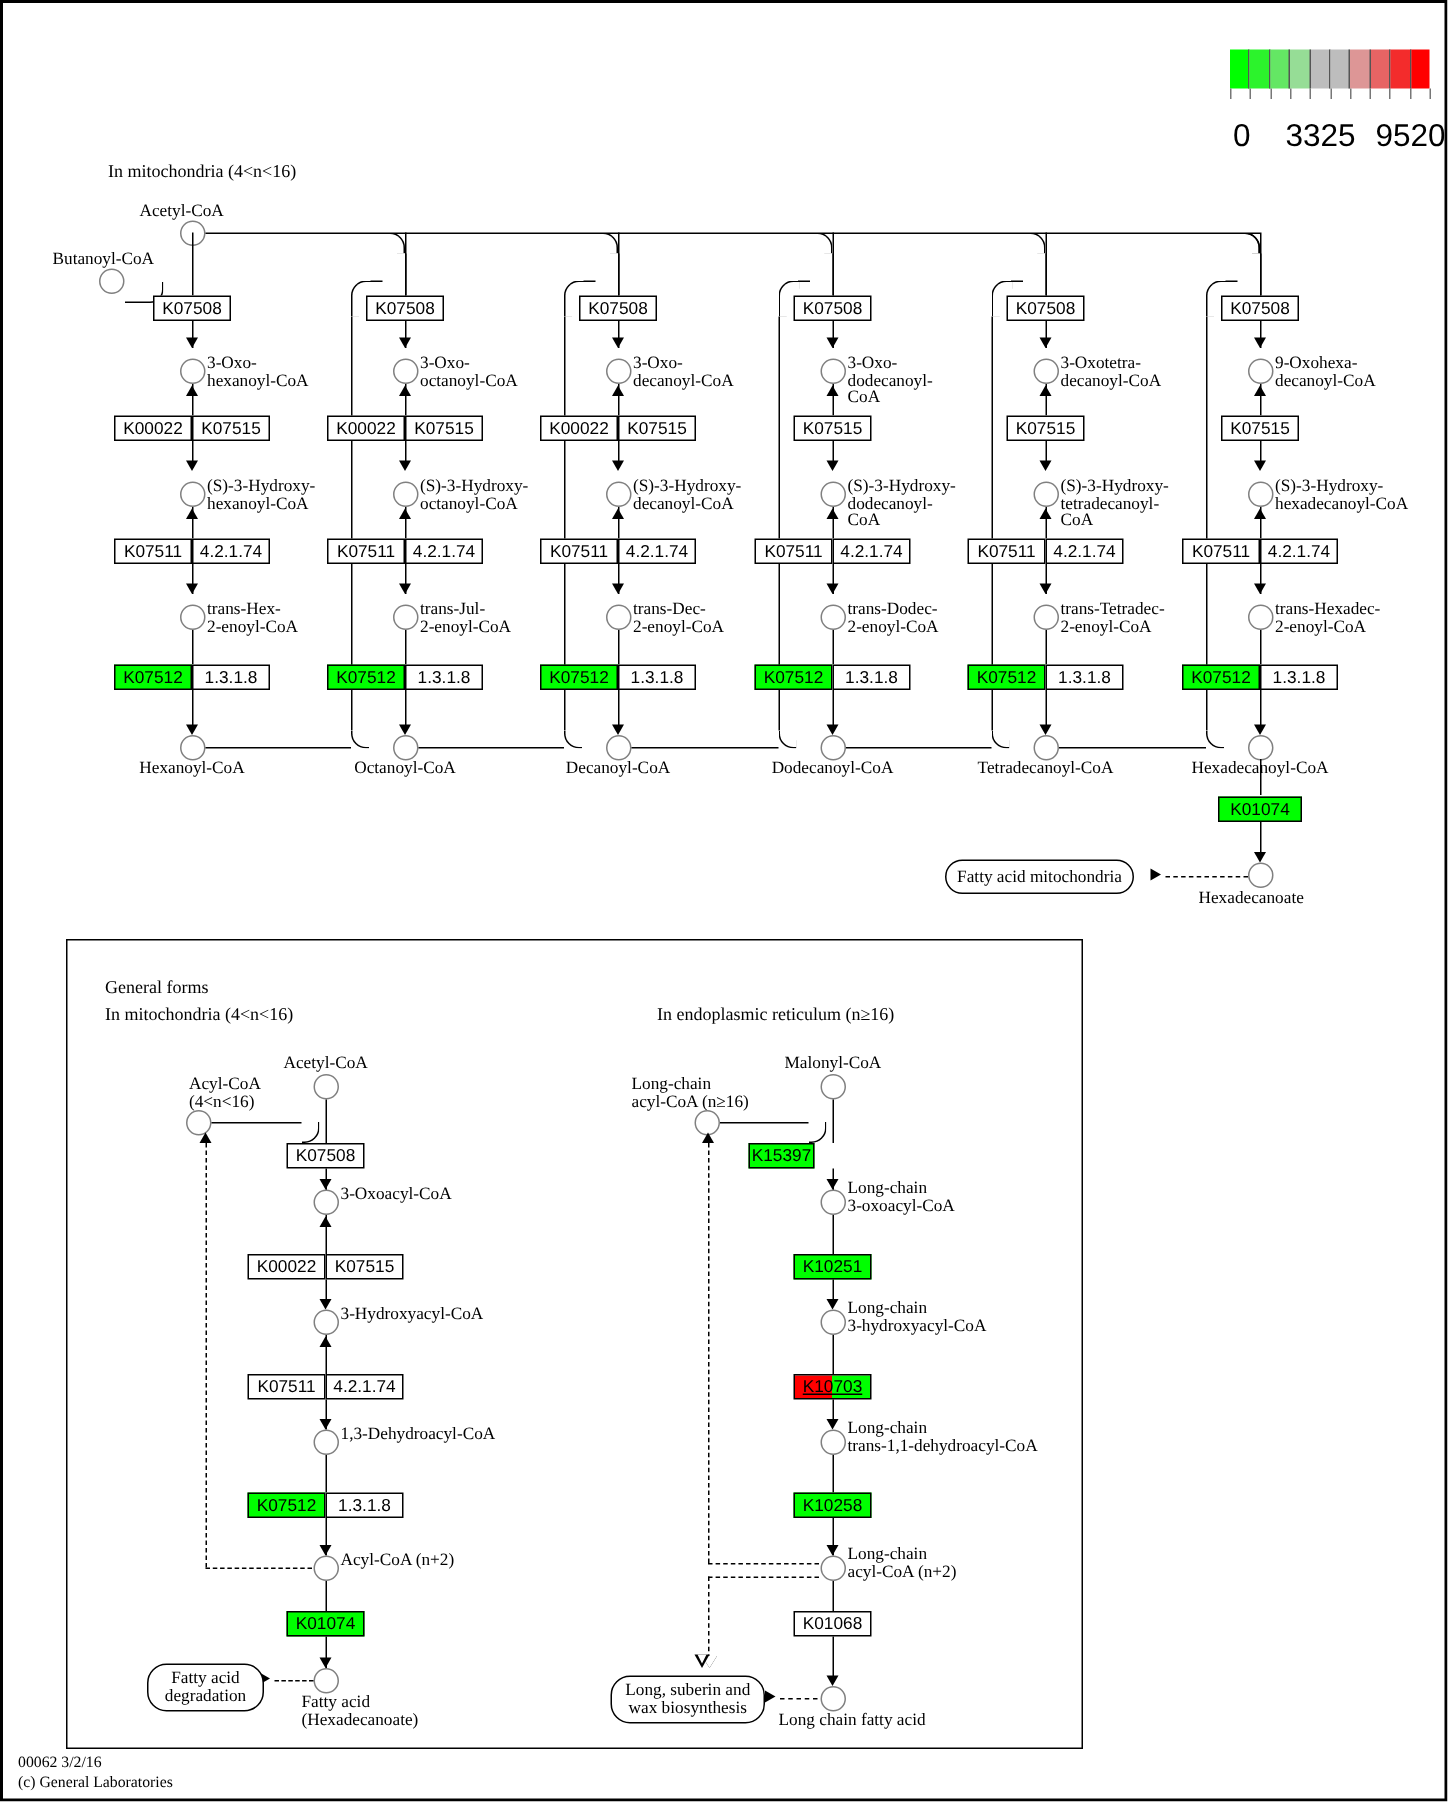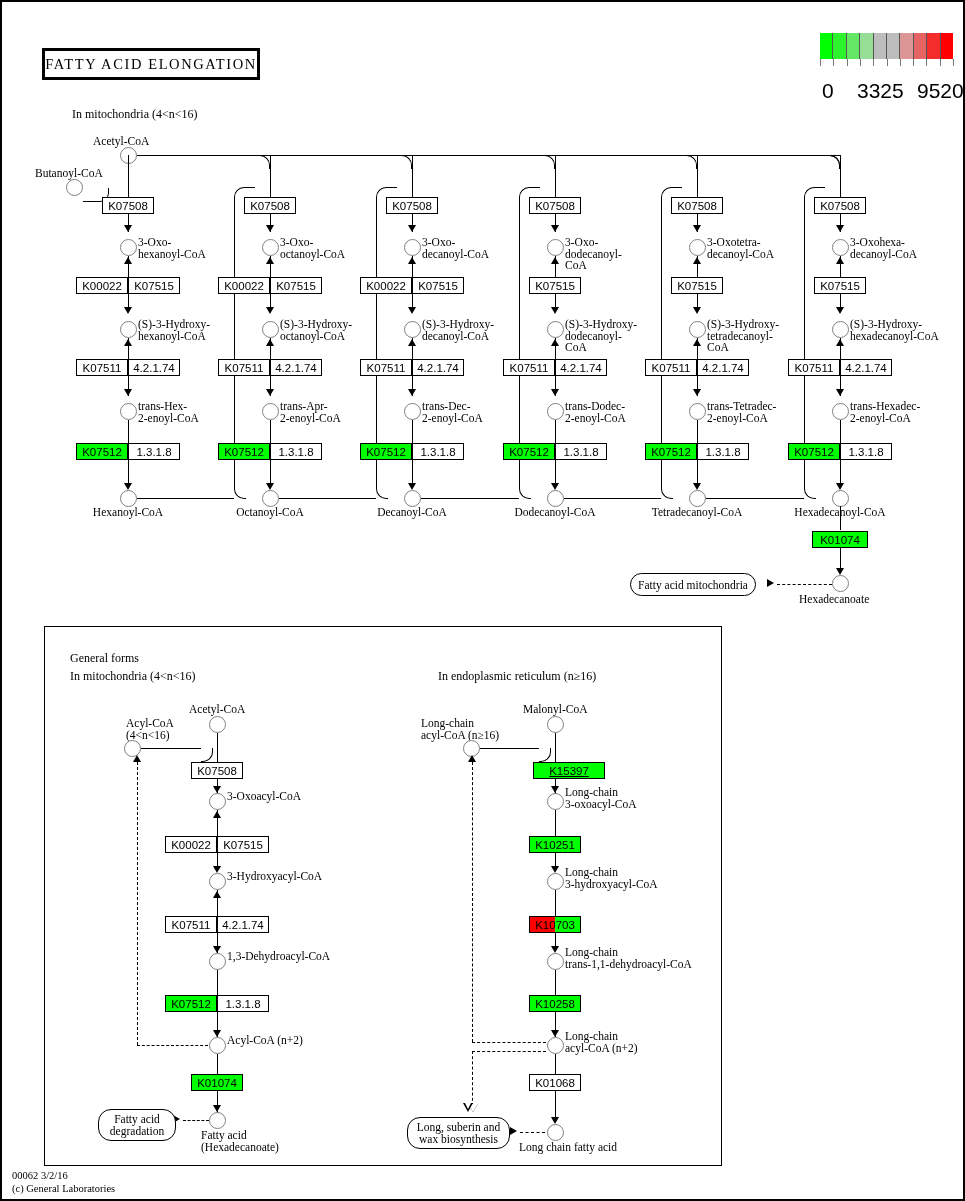--- a/index.html
+++ b/index.html
@@ -50,23 +50,20 @@
   #legend-ticks i{position:absolute;top:0;width:1px;height:7px;background:#777;}
   .legnum{position:absolute;font-family:"Liberation Sans",sans-serif;font-size:21px;color:#000;}
   
   #footer{left:10px;top:1168px;font-size:10.5px;line-height:12.5px;color:#000;}
 </style>
 </head>
 <body>
 
 <div id="page">
 
-  <div class="abs" id="title-box">
-    <span>FATTY ACID ELONGATION</span>
-  </div>
 
   <div class="abs" id="legend">
       <div style="background: rgb(0, 255, 0);"></div>
       <div style="background: rgb(44, 243, 44);"></div>
       <div style="background: rgb(100, 231, 100);"></div>
       <div style="background: rgb(150, 221, 150);"></div>
       <div style="background: rgb(189, 189, 189);"></div>
       <div style="background: rgb(189, 189, 189);"></div>
       <div style="background: rgb(221, 150, 150);"></div>
       <div style="background: rgb(231, 100, 100);"></div>
@@ -169,21 +166,21 @@
         <div>octanoyl-CoA</div>
       </div>
       <div class="arrow-u" style="position: absolute; left: 263.5px; top: 337px;"></div>
       <div class="vline" style="position: absolute; left: 267.5px; top: 336px; height: 21px;"></div>
       <div class="kbox" style="position: absolute; left: 216px; top: 357px; width: 52px;">K07511</div>
       <div class="kbox" style="position: absolute; left: 268px; top: 357px; width: 52px;">4.2.1.74</div>
       <div class="vline" style="position: absolute; left: 267.5px; top: 374px; height: 20px;"></div>
       <div class="arrow-d" style="position: absolute; left: 263.5px; top: 387px;"></div>
       <div class="cpd" style="position: absolute; left: 259.5px; top: 401px;"></div>
       <div class="clabel" style="position: absolute; left: 278px; top: 399px;">
-        <div>trans-Apr-</div>
+        <div>trans-Jul-</div>
         <div>2-enoyl-CoA</div>
       </div>
       <div class="vline" style="position: absolute; left: 267.5px; top: 418px; height: 23px;"></div>
       <div class="kbox green" style="position: absolute; left: 216px; top: 441px; width: 52px;">K07512</div>
       <div class="kbox" style="position: absolute; left: 268px; top: 441px; width: 52px;">1.3.1.8</div>
       <div class="vline" style="position: absolute; left: 267.5px; top: 458px; height: 24px;"></div>
       <div class="arrow-d" style="position: absolute; left: 263.5px; top: 481px;"></div>
       <div class="cpd" style="position: absolute; left: 259.5px; top: 488px;"></div>
       <div class="clabel" style="position: absolute; left: 268px; top: 505px; transform: translateX(-50%); text-align: center;">
         <div>Octanoyl-CoA</div>
@@ -336,21 +333,21 @@
       <div class="elbow" style="position: absolute; left: 802px; top: 185px; width: 14px; height: 24px; border-bottom: none; border-right: none; border-top: 1.3px solid rgb(0, 0, 0); border-left: 1.3px solid rgb(0, 0, 0); border-top-left-radius: 10px;"></div>
       <div class="hline" style="position: absolute; left: 815px; top: 185px; width: 8px;"></div>
       <div class="elbow" style="position: absolute; left: 683px; top: 153px; width: 12px; height: 14px; border-bottom: none; border-left: none; border-top: 1.3px solid rgb(0, 0, 0); border-right: 1.3px solid rgb(0, 0, 0); border-top-right-radius: 10px;"></div>
       <div class="vline" style="position: absolute; left: 694.5px; top: 167px; height: 28px;"></div>
       <div class="vline" style="position: absolute; left: 837.5px; top: 153px; height: 42px;"></div>
       <div class="kbox" style="position: absolute; left: 812px; top: 195px; width: 52px;">K07508</div>
       <div class="vline" style="position: absolute; left: 837.5px; top: 212px; height: 18px;"></div>
       <div class="arrow-d" style="position: absolute; left: 833.5px; top: 223px;"></div>
       <div class="cpd" style="position: absolute; left: 829.5px; top: 237px;"></div>
       <div class="clabel" style="position: absolute; left: 848px; top: 235px;">
-        <div>3-Oxohexa-</div>
+        <div>9-Oxohexa-</div>
         <div>decanoyl-CoA</div>
       </div>
       <div class="arrow-u" style="position: absolute; left: 833.5px; top: 255px;"></div>
       <div class="vline" style="position: absolute; left: 837.5px; top: 254px; height: 21px;"></div>
       <div class="kbox" style="position: absolute; left: 812px; top: 275px; width: 52px;">K07515</div>
       <div class="vline" style="position: absolute; left: 837.5px; top: 292px; height: 18px;"></div>
       <div class="arrow-d" style="position: absolute; left: 833.5px; top: 305px;"></div>
       <div class="cpd" style="position: absolute; left: 829.5px; top: 319px;"></div>
       <div class="clabel" style="position: absolute; left: 848px; top: 317px;">
         <div>(S)-3-Hydroxy-</div>
@@ -470,39 +467,39 @@
       </div>
       <div class="cpd" style="position: absolute; left: 544.5px; top: 714px;"></div>
       <div class="vline" style="position: absolute; left: 552.5px; top: 731px; height: 29px;"></div>
       <div class="clabel" style="position: absolute; left: 419px; top: 716px;">
         <div>Long-chain</div>
         <div>acyl-CoA (n≥16)</div>
       </div>
       <div class="cpd" style="position: absolute; left: 461px; top: 738px;"></div>
       <div class="hline" style="position: absolute; left: 478px; top: 746px; width: 59px;"></div>
       <div class="elbow" style="position: absolute; left: 537px; top: 746px; width: 12px; height: 14px; border-top: none; border-left: none; border-bottom: 1.3px solid rgb(0, 0, 0); border-right: 1.3px solid rgb(0, 0, 0); border-bottom-right-radius: 10px;"></div>
-      <div class="kbox green" style="position: absolute; left: 531px; top: 760px; width: 72px; text-decoration: underline;">K15397</div>
+      <div class="kbox green" style="position: absolute; left: 497px; top: 760px; width: 44px;">K15397</div>
       <div class="vline" style="position: absolute; left: 552.5px; top: 777px; height: 18px;"></div>
       <div class="arrow-d" style="position: absolute; left: 548.5px; top: 784px;"></div>
       <div class="cpd" style="position: absolute; left: 544.5px; top: 791px;"></div>
       <div class="clabel" style="position: absolute; left: 563px; top: 785px;">
         <div>Long-chain</div>
         <div>3-oxoacyl-CoA</div>
       </div>
       <div class="vline" style="position: absolute; left: 552.5px; top: 808px; height: 26px;"></div>
       <div class="kbox green" style="position: absolute; left: 527px; top: 834px; width: 52px;">K10251</div>
       <div class="vline" style="position: absolute; left: 552.5px; top: 851px; height: 18px;"></div>
       <div class="arrow-d" style="position: absolute; left: 548.5px; top: 864px;"></div>
       <div class="cpd" style="position: absolute; left: 544.5px; top: 871px;"></div>
       <div class="clabel" style="position: absolute; left: 563px; top: 865px;">
         <div>Long-chain</div>
         <div>3-hydroxyacyl-CoA</div>
       </div>
       <div class="vline" style="position: absolute; left: 552.5px; top: 888px; height: 26px;"></div>
-      <div class="kbox split" style="position: absolute; left: 527px; top: 914px; width: 52px;">K10703</div>
+      <div class="kbox split" style="position: absolute; left: 527px; top: 914px; width: 52px; text-decoration: underline;">K10703</div>
       <div class="vline" style="position: absolute; left: 552.5px; top: 931px; height: 18px;"></div>
       <div class="arrow-d" style="position: absolute; left: 548.5px; top: 944px;"></div>
       <div class="cpd" style="position: absolute; left: 544.5px; top: 951px;"></div>
       <div class="clabel" style="position: absolute; left: 563px; top: 945px;">
         <div>Long-chain</div>
         <div>trans-1,1-dehydroacyl-CoA</div>
       </div>
       <div class="vline" style="position: absolute; left: 552.5px; top: 968px; height: 25px;"></div>
       <div class="kbox green" style="position: absolute; left: 527px; top: 993px; width: 52px;">K10258</div>
       <div class="vline" style="position: absolute; left: 552.5px; top: 1010px; height: 25px;"></div>

